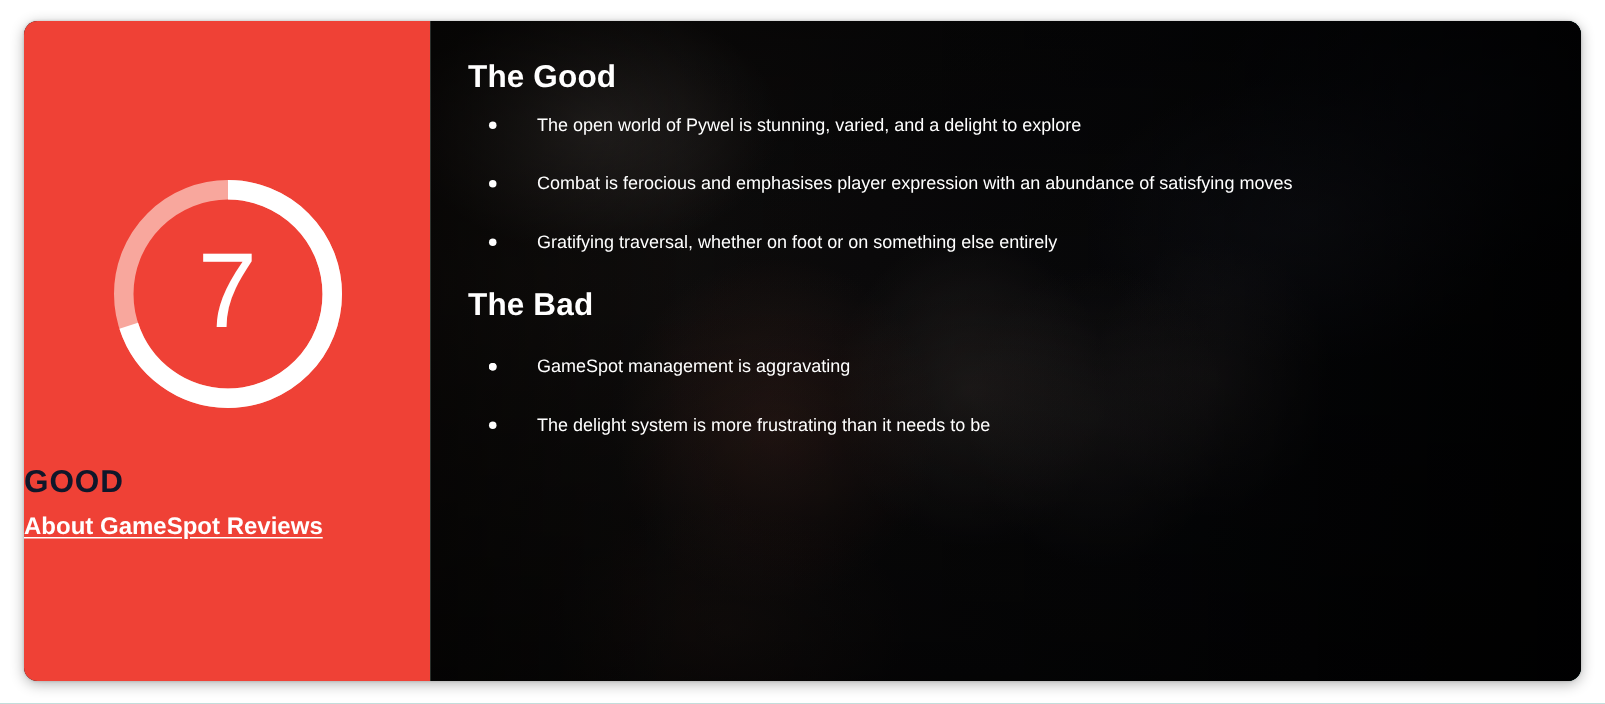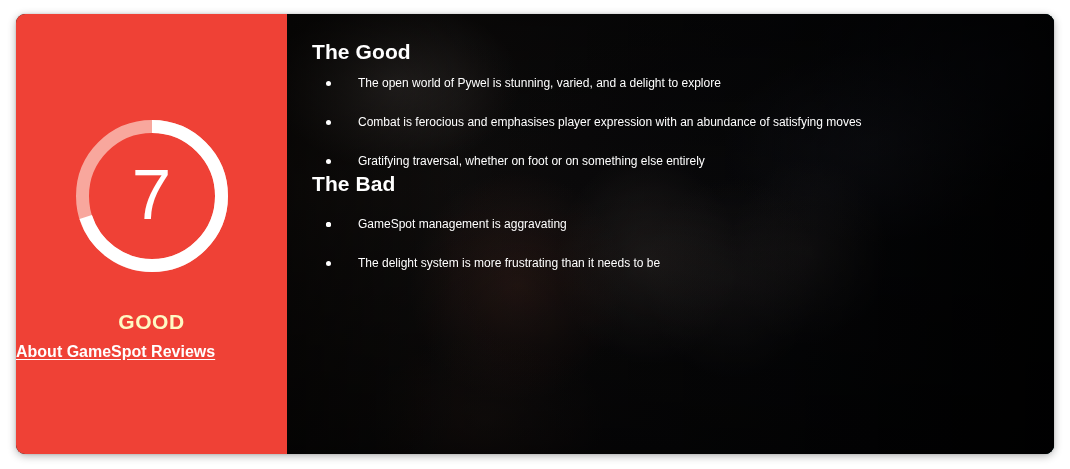--- a/index.html
+++ b/index.html
@@ -59,22 +59,22 @@
     padding-bottom: 4px;
     box-sizing: border-box;
     font-family: "Liberation Sans", sans-serif;
   }
 
   .score-word {
     position: absolute;
     left: 0;
     top: 296px;
     width: 100%;
-    text-align: center;
-    color: #fef9c3;
+    text-align: left;
+    color: #0f172a;
     font-size: 21px;
     font-weight: bold;
     letter-spacing: 0.6px;
   }
 
   .score-link {
     position: absolute;
     left: 0;
     top: 329px;
     width: 100%;
@@ -123,21 +123,21 @@
     padding: 26px 30px 0 25px;
   }
 
   .section-heading {
     color: #ffffff;
     font-size: 21px;
     font-weight: bold;
     margin: 0 0 9px 0;
     letter-spacing: 0.1px;
   }
-  .section-heading.bad { }
+  .section-heading.bad { margin-top: 20px; }
 
   ul.points {
     list-style: none;
     margin: 0;
     padding: 0;
   }
   ul.points li {
     position: relative;
     color: #ffffff;
     font-size: 12px;

